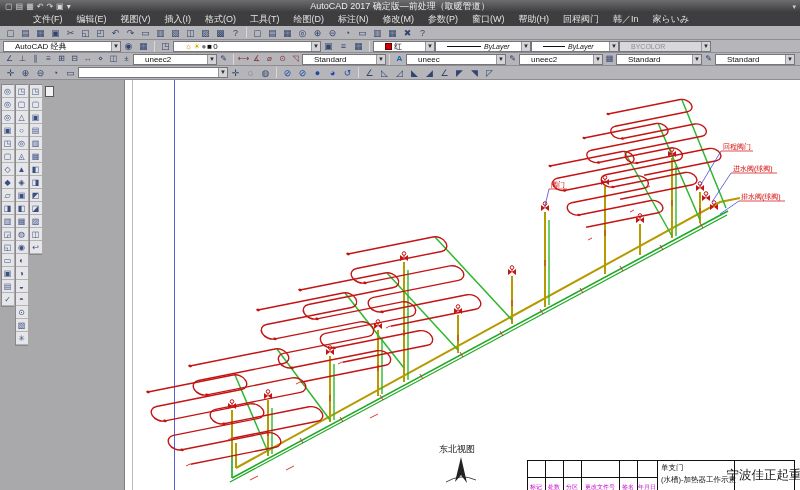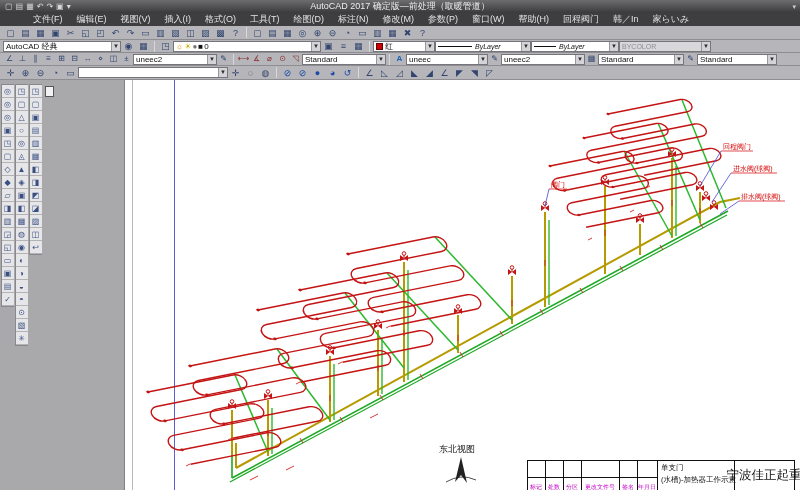--- a/index.html
+++ b/index.html
@@ -23,21 +23,21 @@
   .tbrow{position:absolute;left:0;right:0;background:#b5b5ba;border-bottom:1px solid #8d8d92;
     display:flex;align-items:center;padding-left:3px;z-index:5}
   #row1{top:26px;height:14px}
   #row2{top:40px;height:13px}
   #row3{top:53px;height:13px}
   #row4{top:66px;height:14px}
   .tbtn{width:15px;height:12px;font-size:9px;line-height:12px;text-align:center;color:#31456e;flex:0 0 auto}
   .tbtn.sm{width:13px;font-size:8px}
   .sep{width:1px;height:11px;background:#87878c;margin:0 3px;flex:0 0 auto;border-right:1px solid #d8d8da}
   .combo{height:11px;background:#fff;border:1px solid #75757a;font-size:8px;display:flex;
-    align-items:center;padding-left:2px;flex:0 0 auto;color:#101010;white-space:nowrap;overflow:hidden}
+    align-items:center;padding-left:11px;flex:0 0 auto;color:#101010;white-space:nowrap;overflow:hidden}
   .combo .arr{margin-left:auto;width:9px;height:9px;background:#d4d4d8;border-left:1px solid #97979b;
     font-size:6px;line-height:9px;text-align:center;color:#2c2c2c;flex:0 0 auto}
   .combo.disabled{background:#d8d8db;color:#8f8f92}
   .swatch{width:7px;height:7px;background:#c00;border:1px solid #600;margin-right:2px;flex:0 0 auto}
   .lt-sample{width:34px;height:1px;background:#111;margin-right:3px;flex:0 0 auto}
   .lamp{font-size:8px;margin-right:1px}
 
   
   .vtb{position:absolute;width:13px;background:#c6c6c9;border:1px solid #88888c;z-index:4;
     display:flex;flex-direction:column;align-items:center}
@@ -212,21 +212,21 @@
       <span class="tbtn sm" style="color:#8a2f2f">⌀</span>
       <span class="tbtn sm" style="color:#8a2f2f">⊙</span>
       <span class="tbtn sm" style="color:#8a2f2f">◹</span>
     </div>
   <div class="combo" style="width:84px">
     <span>Standard</span>
     <span class="arr">▼</span>
   </div>
   <span class="sep"></span>
   <span class="tbtn sm" style="color:#1b63b5;font-weight:bold">A</span>
-  <div class="combo" style="width:82px">
+  <div class="combo" style="width:100px">
     <span>uneec</span>
     <span class="arr">▼</span>
   </div>
   <span class="tbtn sm">✎</span>
   <div class="combo" style="width:84px">
     <span>uneec2</span>
     <span class="arr">▼</span>
   </div>
   <span class="tbtn sm">▦</span>
   <div class="combo" style="width:86px">

